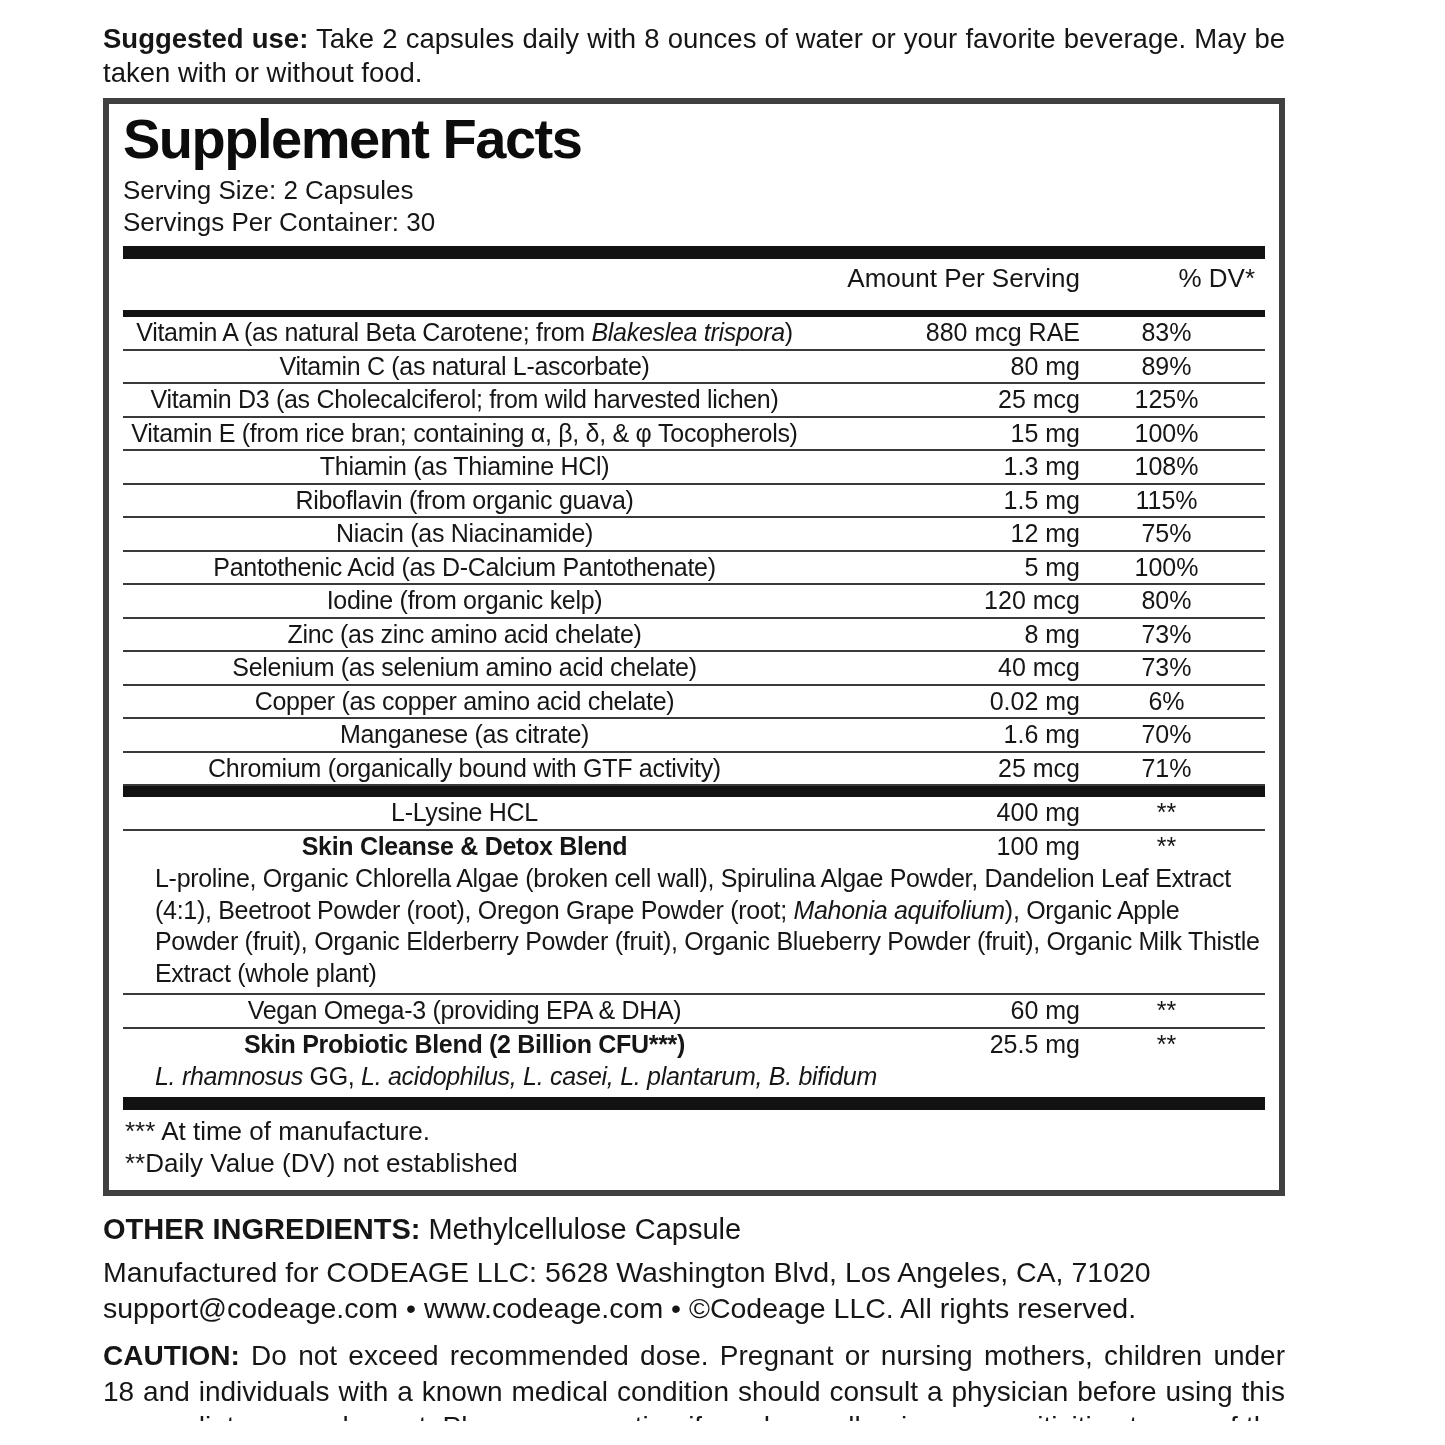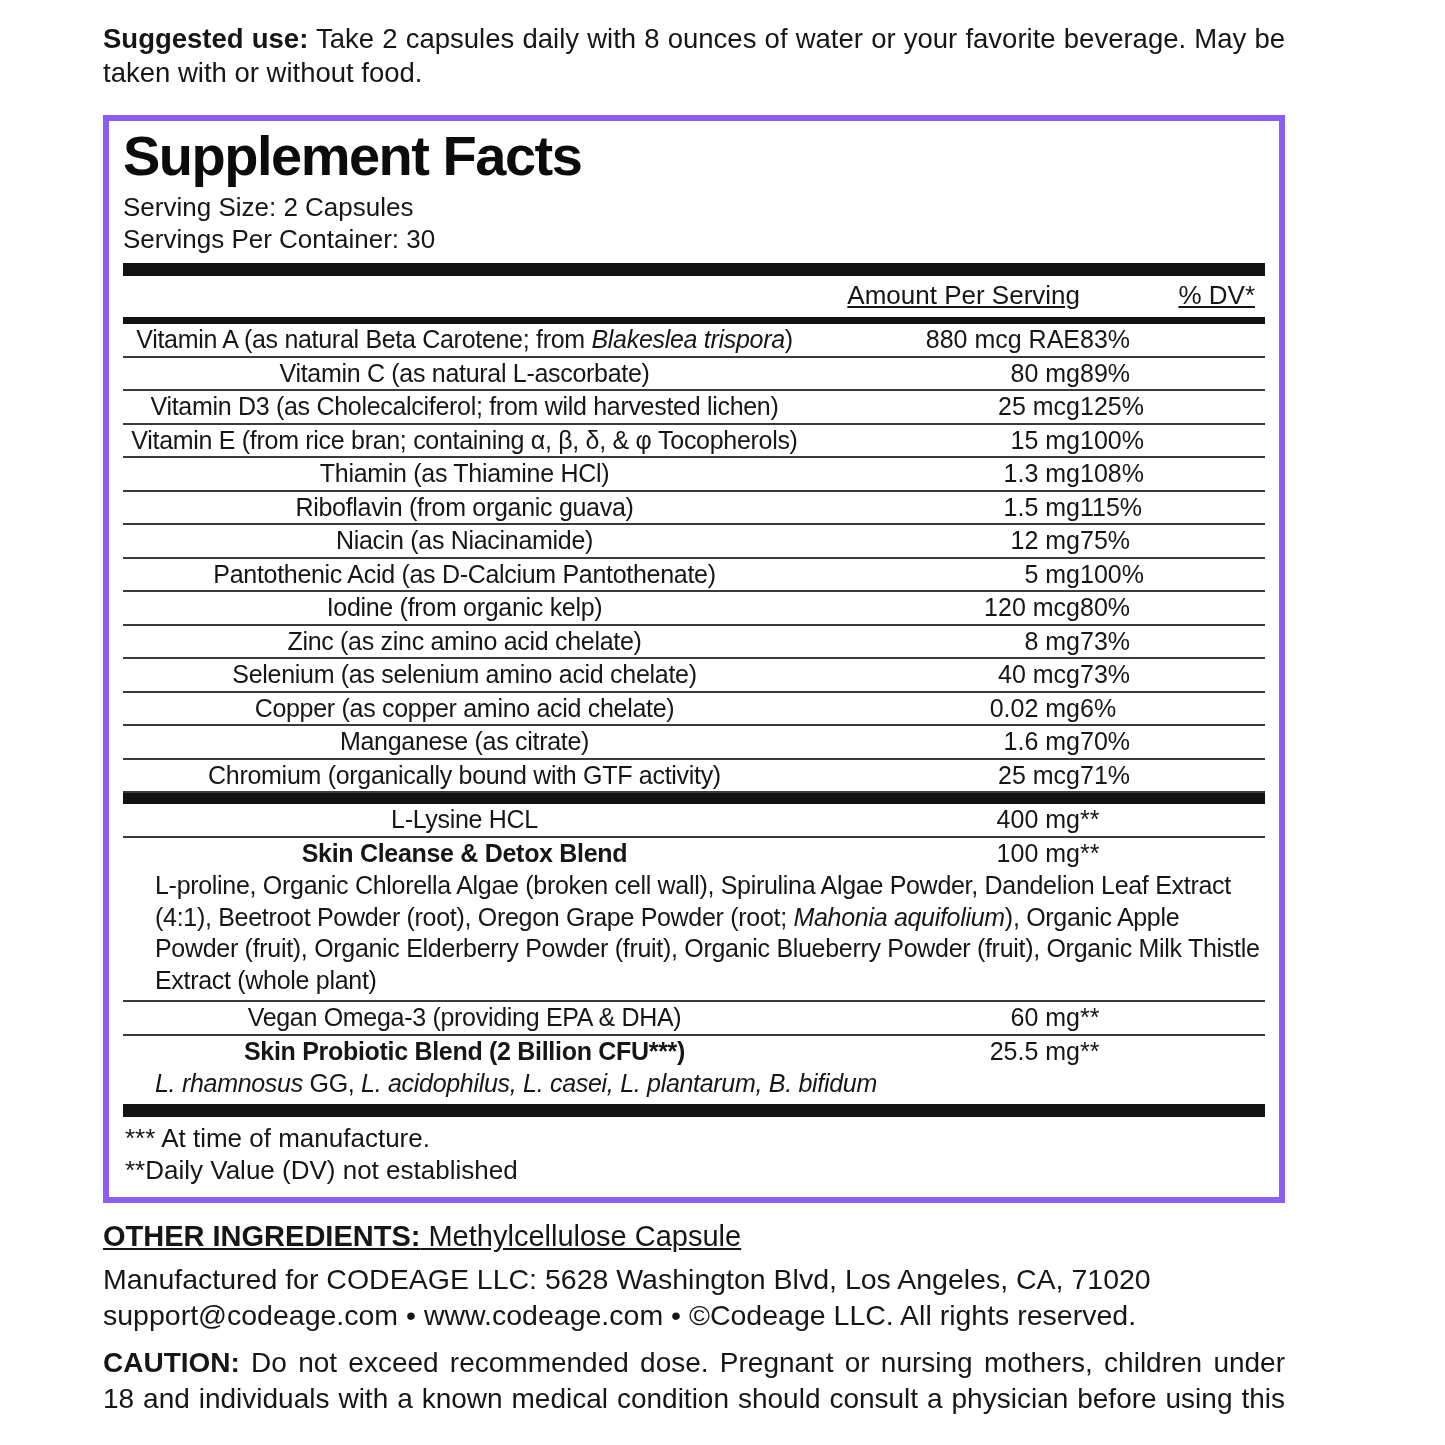--- a/index.html
+++ b/index.html
@@ -5,52 +5,52 @@
   html,body { margin:0; padding:0; background:#ffffff; }
   .page {
     position:relative; width:1445px; height:1421px; box-sizing:border-box;
     padding:22px 160px 0 103px; background:#fff; color:#161616;
     font-family:"Liberation Sans", sans-serif; overflow:hidden;
   }
   .bold { font-weight:bold; }
   .su { font-size:27.5px; line-height:1.24; text-align:justify; }
 
   .facts-box {
-    margin-top:25px; border:6px solid #8b5cf6; padding:4px 14px 8px 14px;
+    margin-top:8px; border:6px solid #404040; padding:4px 14px 8px 14px;
     box-sizing:border-box; width:1182px;
   }
   .facts-title {
     font-size:56px; font-weight:900; letter-spacing:-1.5px; line-height:1.02;
     margin:2px 0 8px 0; color:#0c0c0c;
   }
   .serving-line { font-size:26px; line-height:1.23; }
 
   .bar { background:#121212; height:13px; }
   .bar-top { margin-top:7px; }
   .bar-mid { height:11px; }
 
   .grid3 { display:grid; grid-template-columns:1fr 280px 185px; }
-  .header-row { font-size:26px; padding:4px 0 6px 0; border-bottom:7px solid #121212;text-decoration:underline; }
+  .header-row { font-size:26px; padding:4px 0 16px 0; border-bottom:7px solid #121212; }
   .header-amount { text-align:right; }
   .header-dv { text-align:right; padding-right:10px; }
 
   .srow { font-size:25px; line-height:1.1; padding:2px 0 2px 0; border-bottom:2px solid #3a3a3a; }
   .srow .rname { padding-left:6px; letter-spacing:-0.3px;text-align:center; }
   .srow.bold-row .rname { font-weight:bold; }
   .ramt { text-align:right; }
-  .rdv  { text-align:left; padding-right:12px; }
+  .rdv  { text-align:center; padding-right:12px; }
   .no-line { border-bottom:none !important; }
   .rdesc {
     font-size:25px; line-height:1.26; letter-spacing:-0.3px;
     padding:1px 4px 4px 32px; border-bottom:2px solid #3a3a3a;
   }
   .footnotes { font-size:26px; line-height:1.25; padding:5px 0 2px 2px; }
 
   .below { margin-top:15px; }
-  .other-ing { font-size:29px; line-height:1.25;text-decoration:underline; }
+  .other-ing { font-size:29px; line-height:1.25; }
   .manu { font-size:28.5px; line-height:1.27; margin-top:7px; }
   .caution { font-size:28px; line-height:1.26; margin-top:12px; text-align:justify; }
   i { font-style:italic; }
 </style>
 </head>
 <body>
 
 <div class="page">
 
   <div class="su">

